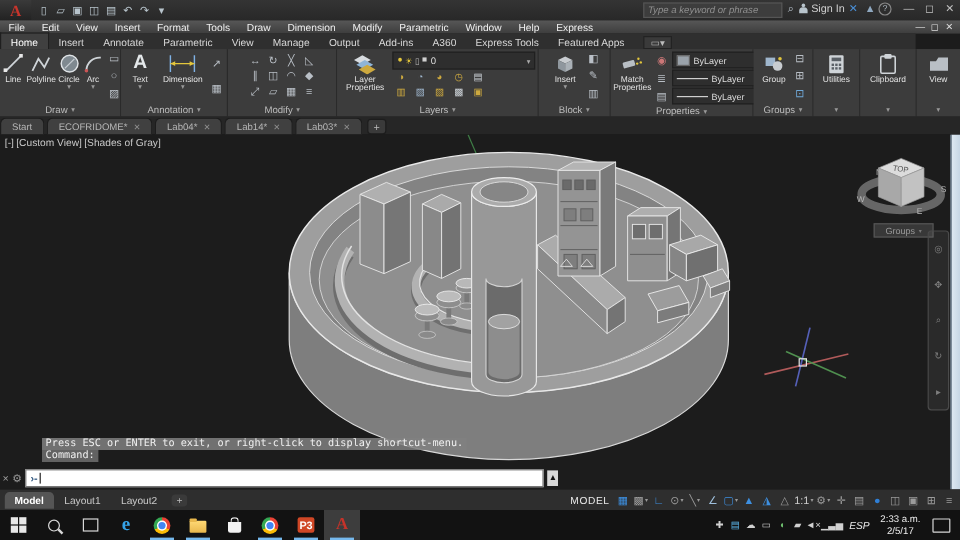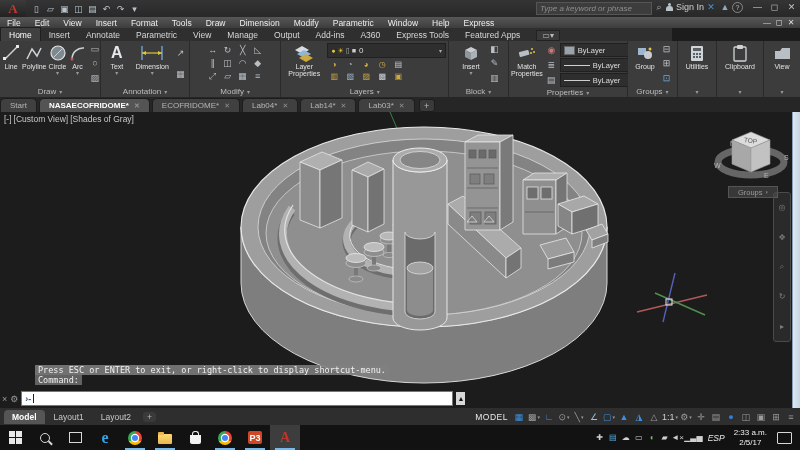--- a/index.html
+++ b/index.html
@@ -28,21 +28,21 @@
   #win-controls span{width:17px;text-align:center;color:#c0c0c0;font-size:9px;}
 
   
   #menubar{left:0;top:17px;width:800px;height:11px;background:linear-gradient(#575757,#3d3d3d);
            display:flex;align-items:center;font-size:8.5px;color:#efefef;}
   .menu-item{padding:0 7px;}
   #doc-controls{margin-left:auto;display:flex;padding-right:3px;}
   #doc-controls span{width:12px;text-align:center;color:#ddd;font-size:8px;}
 
   
-  #ribbontabs{left:0;top:28px;width:672px;height:13px;background:#2f2f2f;display:flex;align-items:flex-end;font-size:8.5px;color:#d8d8d8;}
+  #ribbontabs{left:0;top:28px;width:763px;height:13px;background:#2f2f2f;display:flex;align-items:flex-end;font-size:8.5px;color:#d8d8d8;}
   .rtab{padding:2px 8px 1px;}
   .rtab.active{background:#404040;color:#fff;border:1px solid #1f1f1f;border-bottom:none;}
   #ribbon-min{margin-left:8px;color:#bbb;font-size:8px;background:#3a3a3a;border:1px solid #222;padding:0 5px;}
 
   
   #ribbon{left:0;top:41px;width:800px;height:56px;background:#3c3c3c;display:flex;border-bottom:1px solid #1e1e1e;}
   .panel{display:flex;flex-direction:column;border-right:1px solid #2a2a2a;background:#3c3c3c;}
   .pcontent{flex:1;display:flex;padding:1px 2px 0;gap:2px;align-items:stretch;}
   .plabel{height:12px;font-size:8px;color:#bdbdbd;display:flex;align-items:center;justify-content:center;gap:3px;}
   .plabel .dd{font-size:6px;color:#9a9a9a;}
@@ -503,24 +503,20 @@
       </div>
       <div class="plabel">
           <span class="dd">▾</span>
         </div>
     </div>
   </div>
 
   <div id="filetabs" class="abs">
       <div class="ftab">
         <span>Start</span>
-      </div>
-      <div class="ftab active">
-        <span>NASAECOFRIDOME*</span>
-        <span class="x">✕</span>
       </div>
       <div class="ftab">
         <span>ECOFRIDOME*</span>
         <span class="x">✕</span>
       </div>
       <div class="ftab">
         <span>Lab04*</span>
         <span class="x">✕</span>
       </div>
       <div class="ftab">

